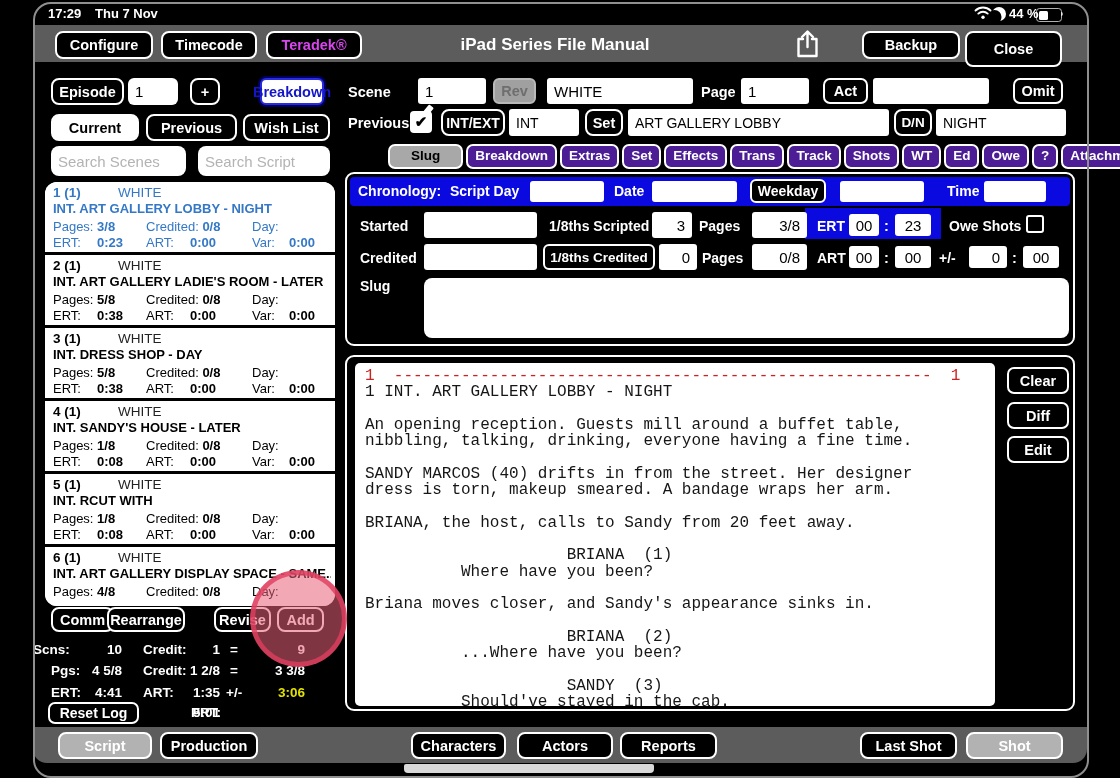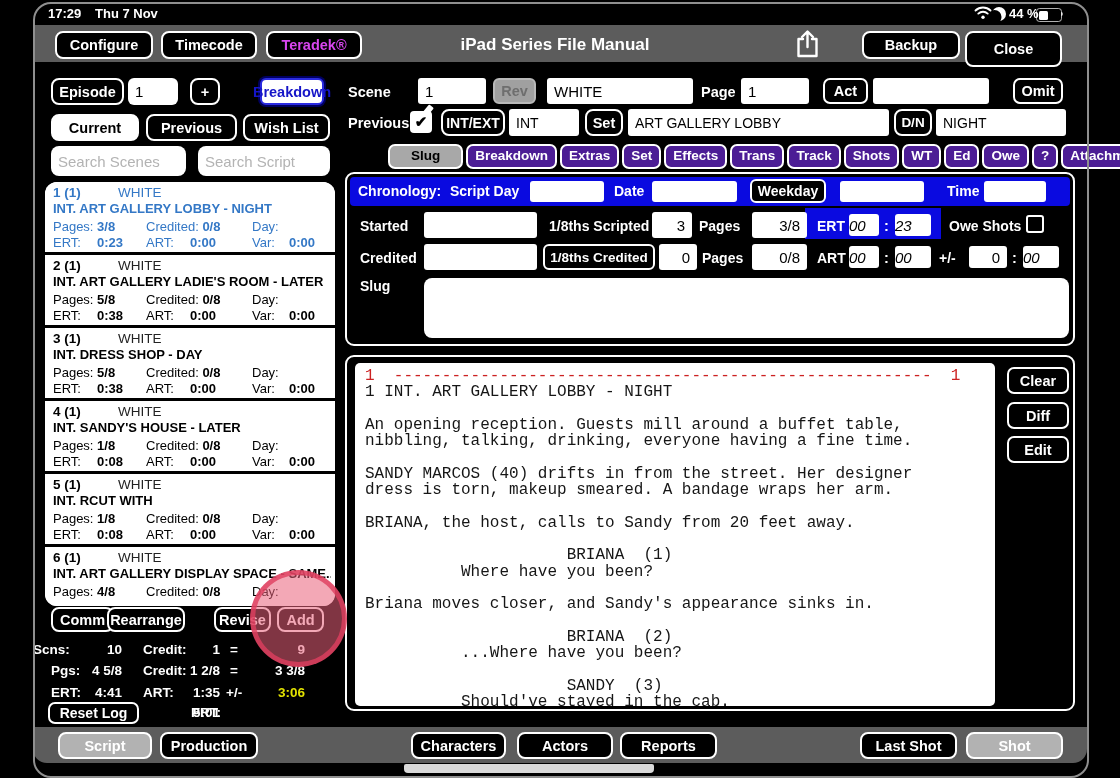--- a/index.html
+++ b/index.html
@@ -13,21 +13,21 @@
   
   .btn{position:absolute;background:#000;border:2px solid #fff;border-radius:8px;color:#fff;
        font-weight:bold;font-size:14.5px;display:flex;align-items:center;justify-content:center;
        box-sizing:border-box;white-space:nowrap;}
   .btn.lt{background:#b2b2b2;}
   .btn.gray{background:#a0a0a0;border-color:#b9b9b9;color:#6e6e6e;}
   .lbl{position:absolute;color:#fff;font-weight:bold;font-size:14.5px;white-space:nowrap;}
   .inp{position:absolute;background:#fff;border:none;border-radius:3px;font-size:15px;color:#000;
        padding:0 0 0 7px;box-sizing:border-box;font-family:"Liberation Sans",sans-serif;outline:none;}
   .inp.num{text-align:right;padding:0 7px 0 0;}
-  .inp.ctr{padding:0;font-style:italic;}
+  .inp.ctr{text-align:center;padding:0;}
   .srch{border-radius:8px;font-size:15px;}
   .srch::placeholder{color:#b3b3b3;}
   
   #scene-list{position:absolute;left:45px;top:182px;width:290px;height:424px;background:#fff;
               border-radius:12px;overflow:hidden;}
   .card{position:relative;height:70px;background:#fff;color:#000;font-size:13px;}
   .card + .card{border-top:3px solid #000;}
   .sc-num{position:absolute;left:8px;top:3px;font-weight:bold;font-size:13.5px;}
   .sc-col{position:absolute;left:73px;top:3px;font-size:13.5px;color:#222;}
   .sc-slug{position:absolute;left:8px;top:19px;font-weight:bold;font-size:13px;white-space:nowrap;overflow:hidden;width:278px;}

